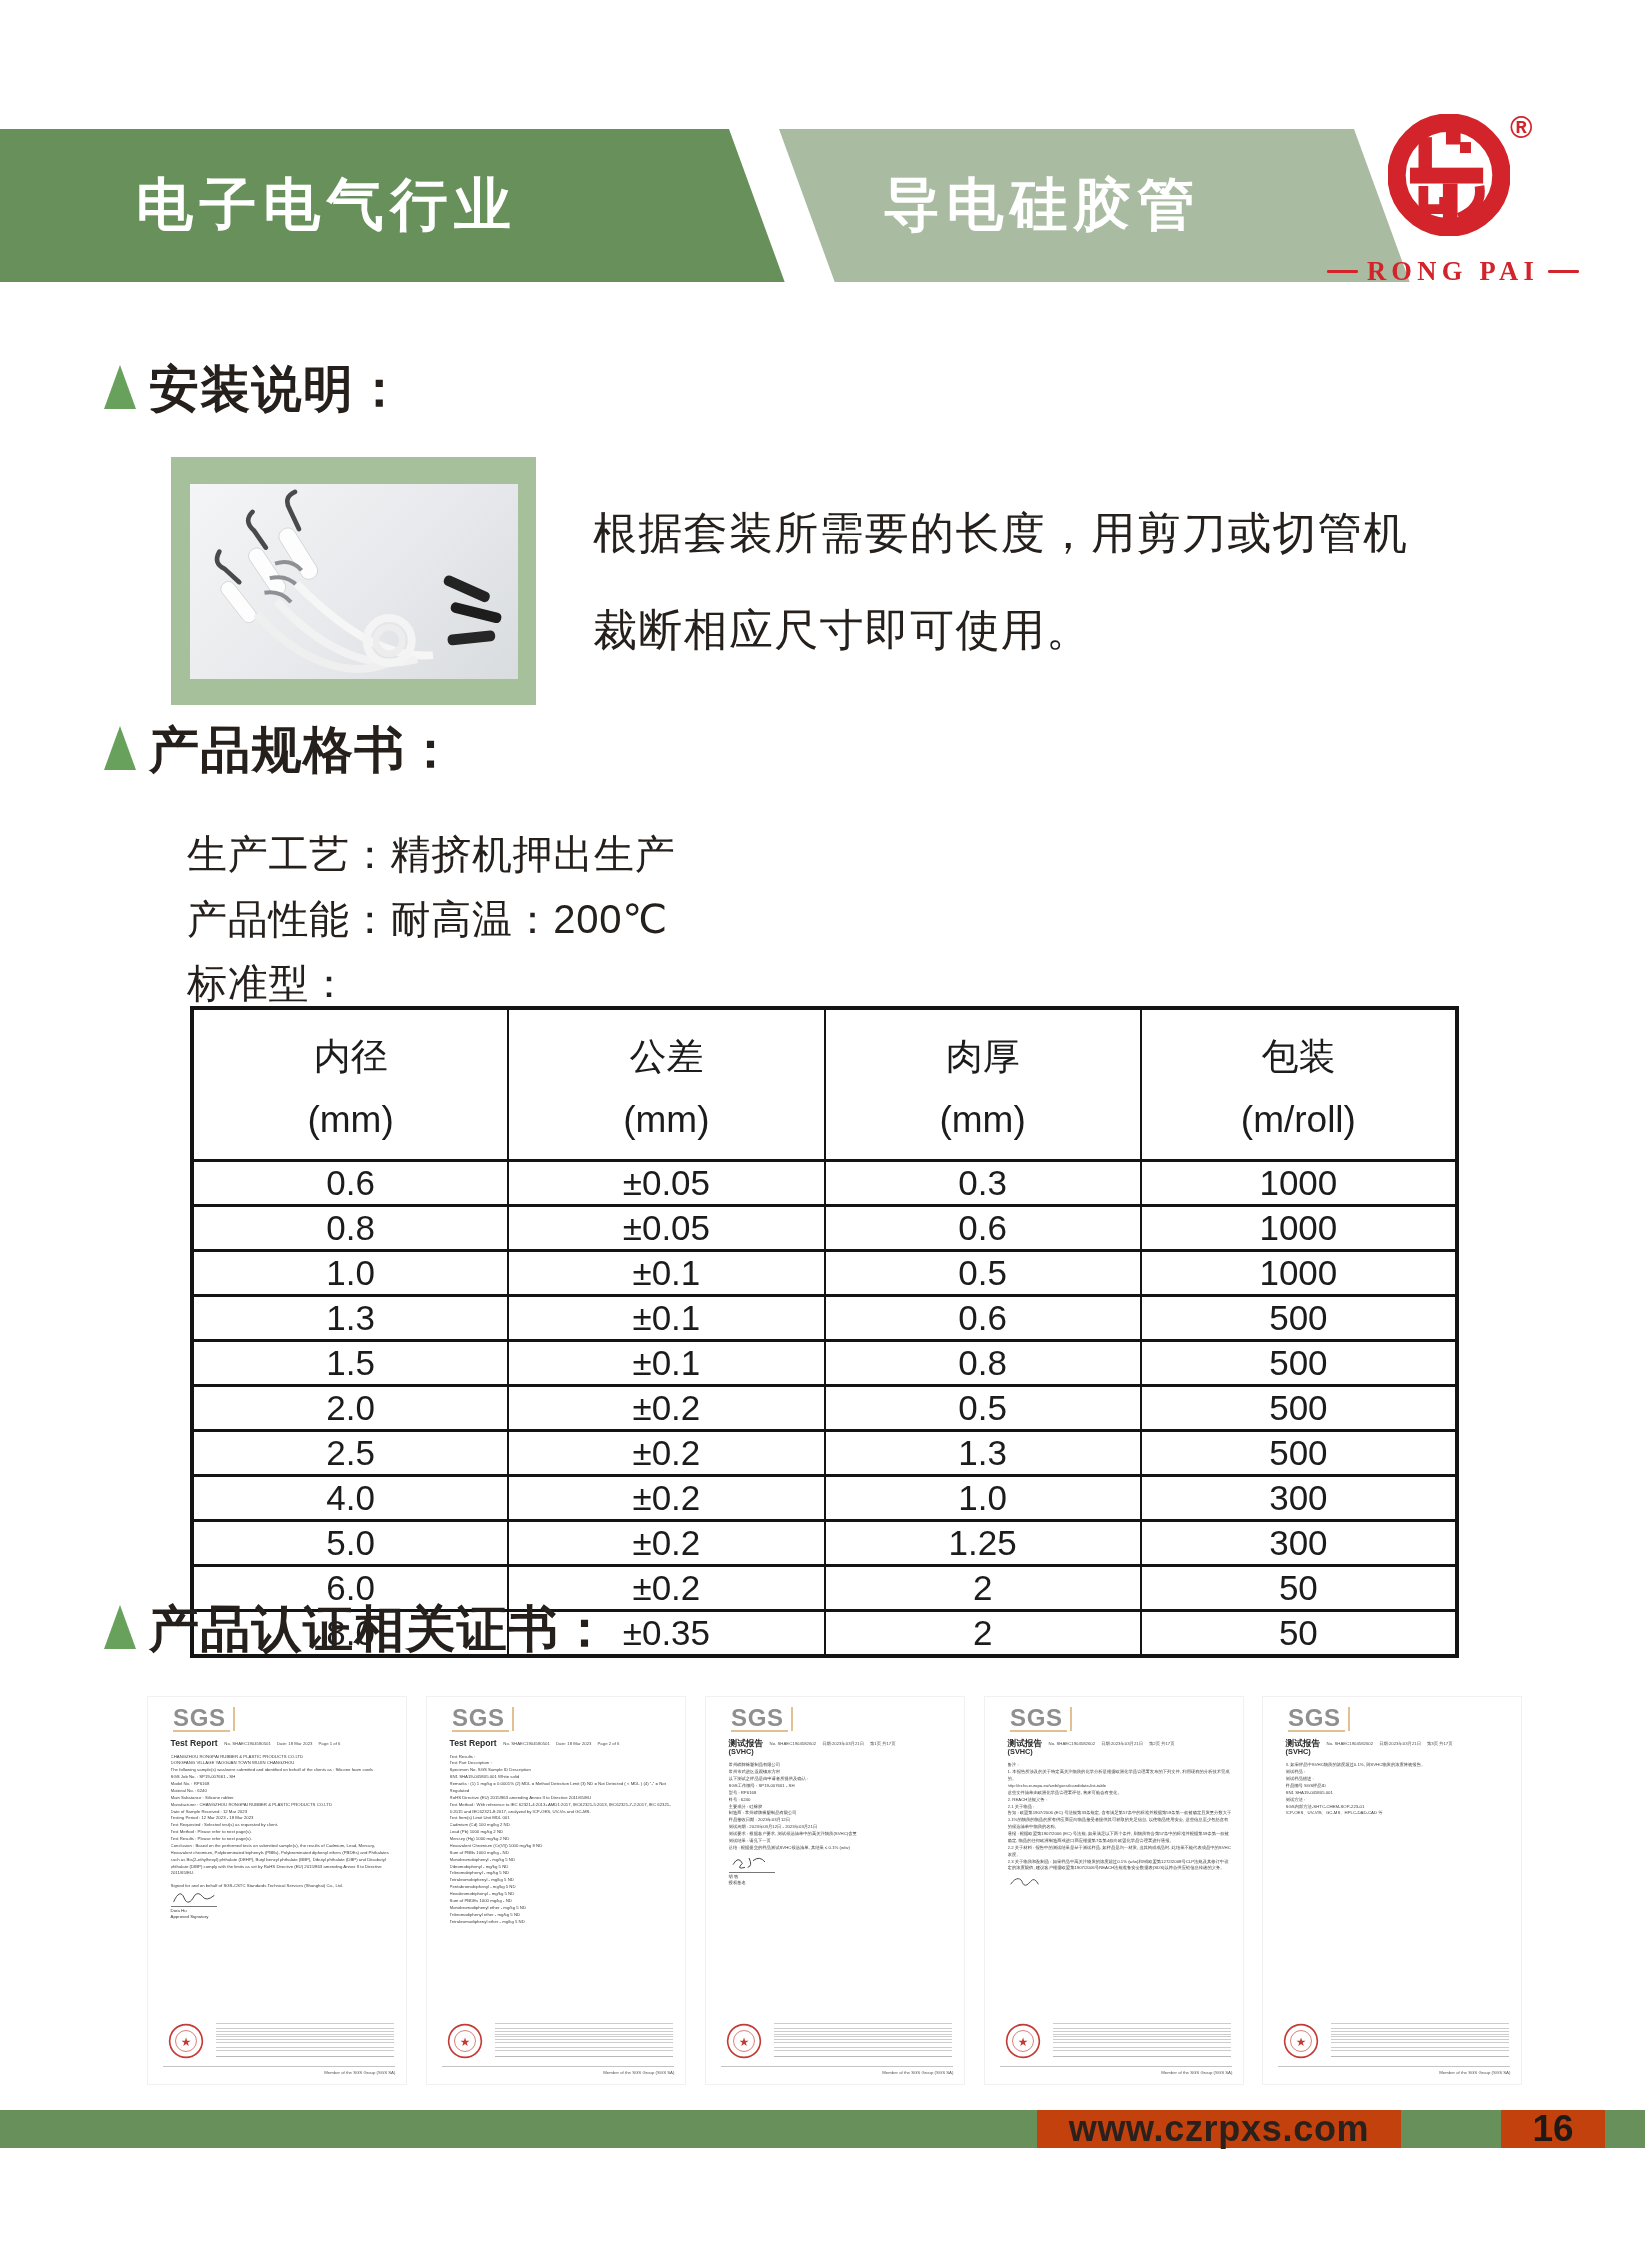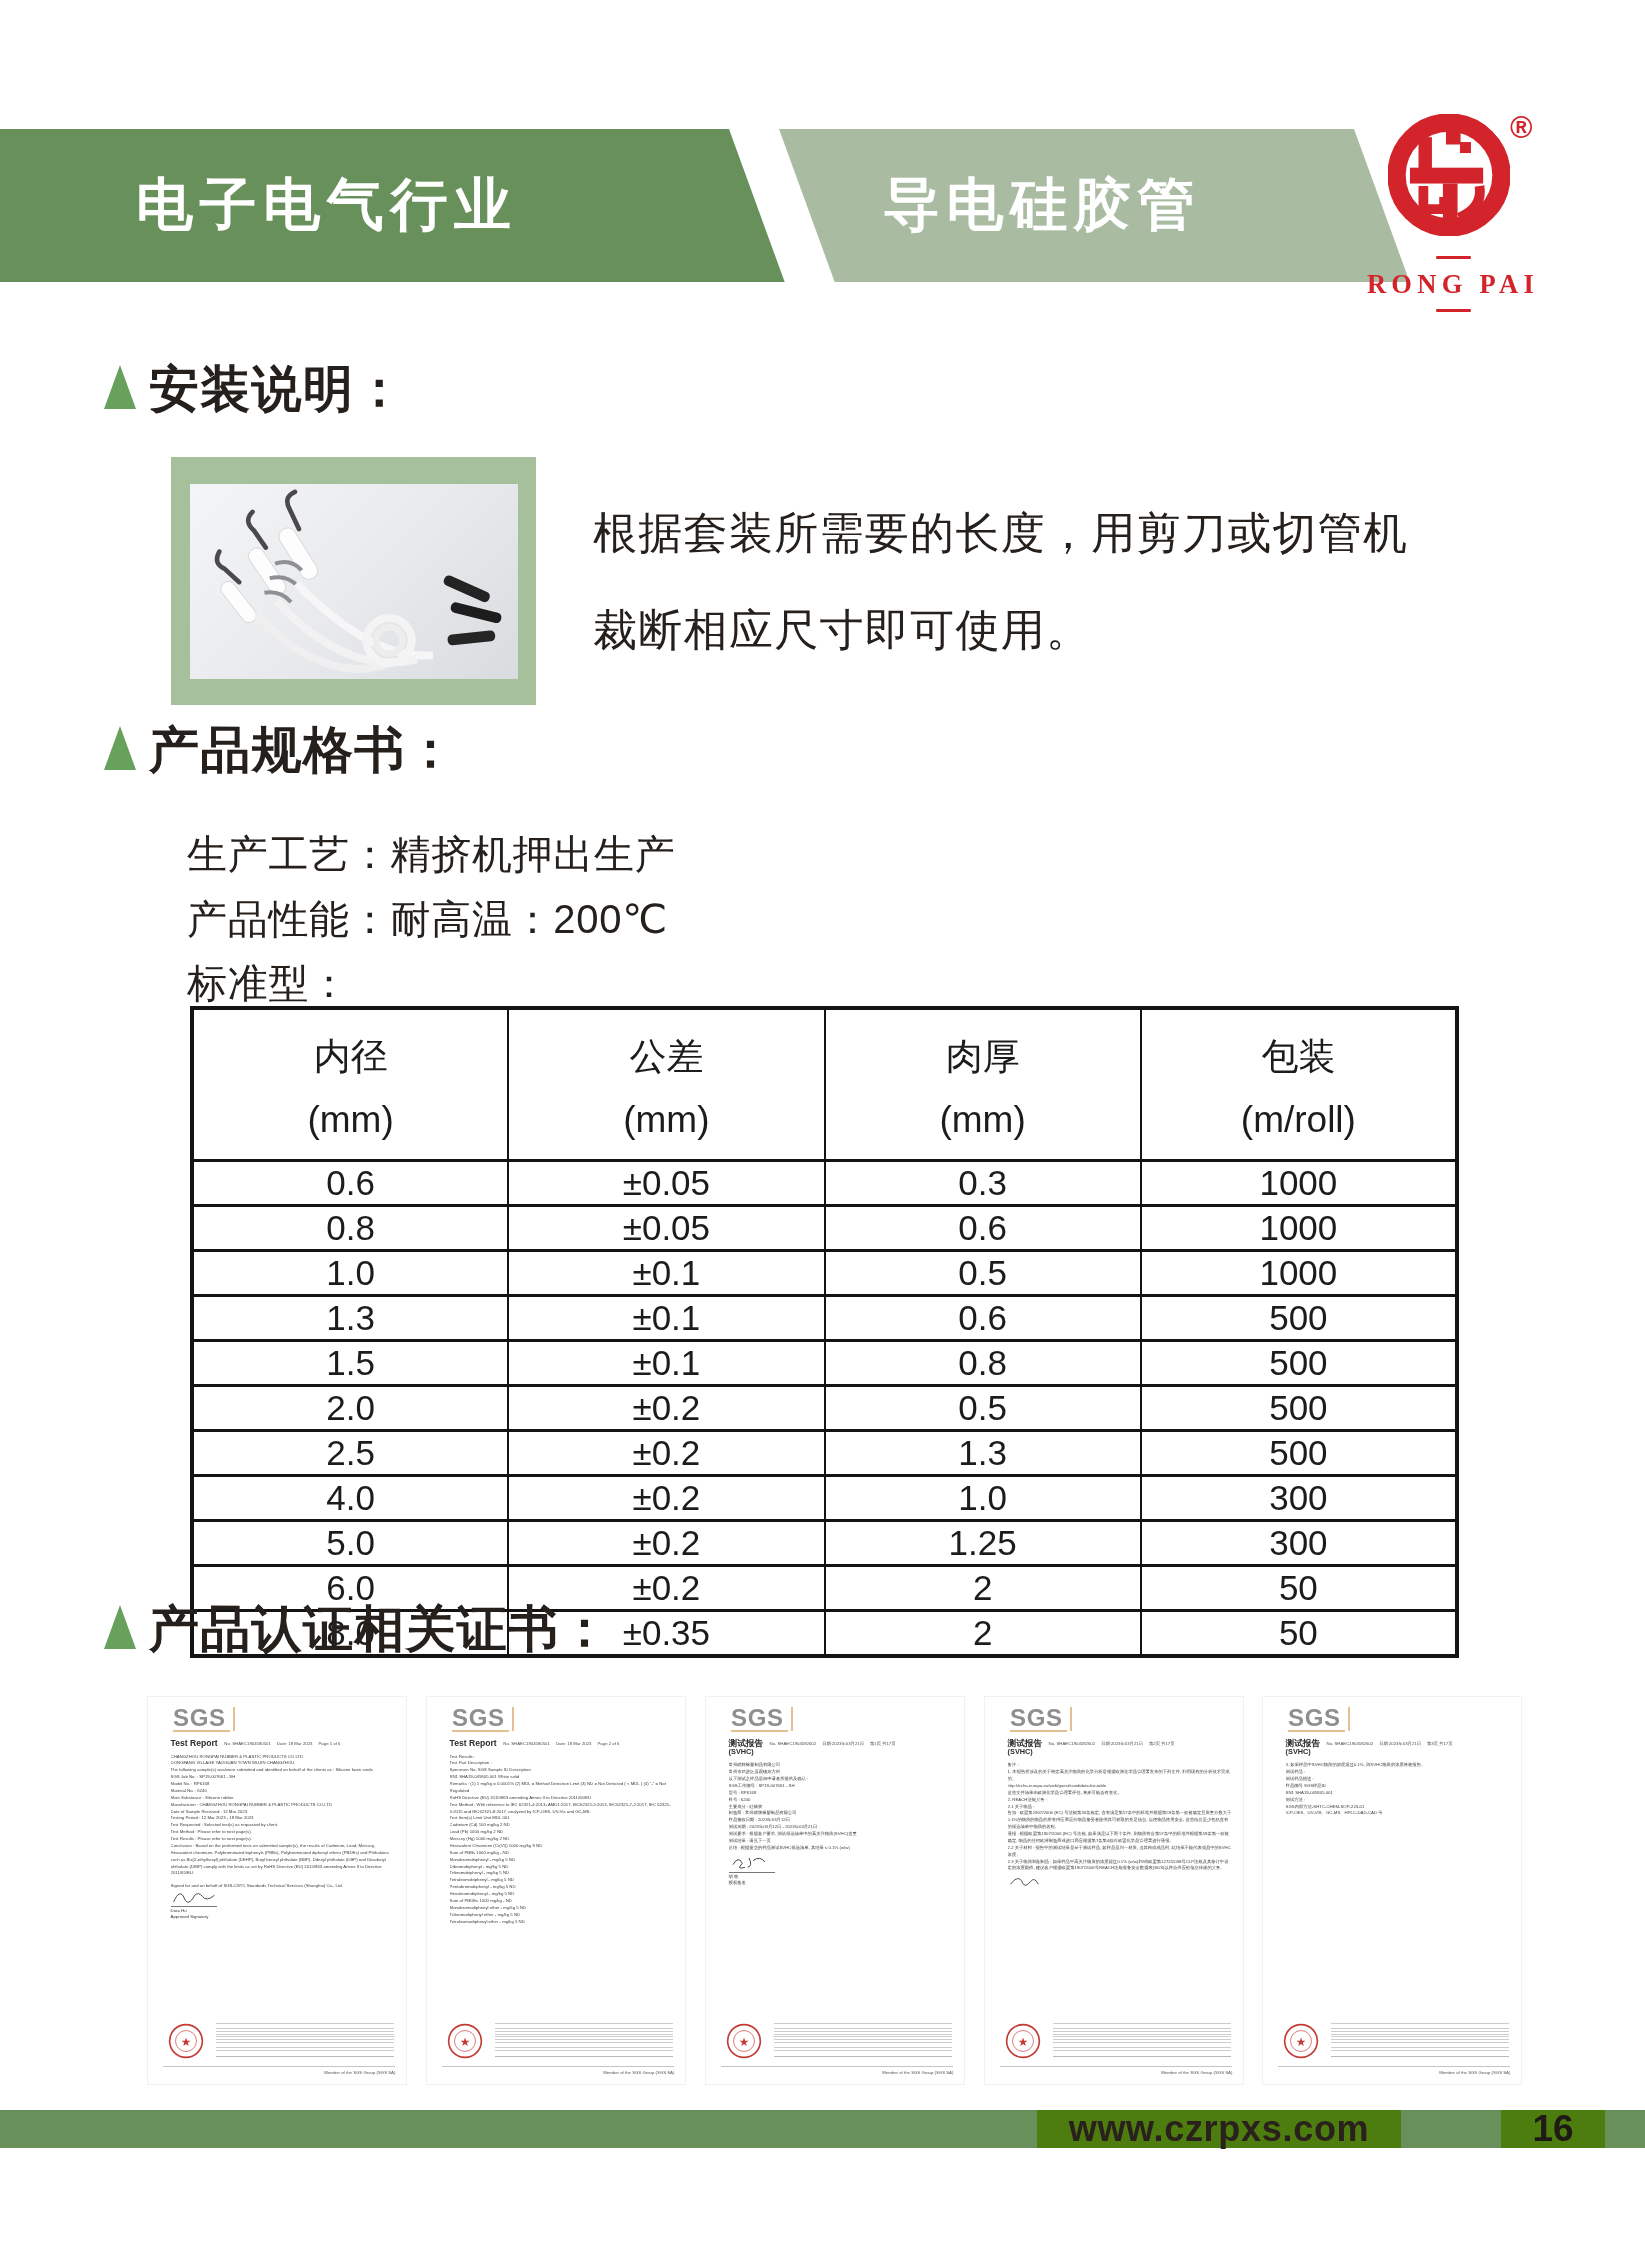--- a/index.html
+++ b/index.html
@@ -13,21 +13,21 @@
   .banner.light{left:779px;width:575px;background:#a9bba1;}
   .banner-text{position:absolute;font-weight:700;color:#fff;font-size:57px;letter-spacing:6.6px;white-space:nowrap;}
   .banner-text.l{left:136px;top:38px;}
   .banner-text.r{left:883px;top:38px;}
 
   
   .logo{position:absolute;left:1327px;top:106px;width:252px;height:219px;}
   .logo-emblem{position:absolute;left:61px;top:8px;width:122px;height:122px;}
   .logo-reg{position:absolute;left:183px;top:4px;font-size:30.5px;font-weight:700;color:#d2242a;}
   .logo-name{position:absolute;left:0;top:150px;width:252px;display:flex;align-items:center;justify-content:center;gap:9.3px;
-             color:#d2242a;font-family:"Liberation Serif","DejaVu Serif",serif;font-weight:700;font-size:26.5px;letter-spacing:5.3px;white-space:nowrap;flex-direction:column;}
+             color:#d2242a;font-family:"Liberation Serif","DejaVu Serif",serif;font-weight:700;font-size:26.5px;letter-spacing:5.3px;white-space:nowrap;}
   .logo-dash{display:inline-block;width:35px;height:3.3px;background:#d2242a;border-radius:1.3px;}
 
   
   .tri{position:absolute;width:0;height:0;border-left:16.6px solid transparent;border-right:16.6px solid transparent;border-bottom:44px solid #68a15c;}
   .sec-title{position:absolute;font-size:50px;font-weight:700;color:#26201d;letter-spacing:1.3px;white-space:nowrap;}
 
   
   .photo-frame{position:absolute;left:171px;top:457px;width:365px;height:248px;background:#a6c09c;}
   .photo{position:absolute;left:18.6px;top:26.5px;width:328px;height:195px;background:linear-gradient(135deg,#f4f5f6 0%,#e7e9ec 55%,#d9dcdf 100%);}
   .desc{position:absolute;font-size:44px;color:#26201d;letter-spacing:1.3px;white-space:nowrap;}
@@ -67,21 +67,21 @@
   .cert-bottom::after{content:"";position:absolute;left:0;right:0;bottom:-2.7px;border-bottom:0.7px solid #c4c4c4;}
   .seal{position:absolute;left:4px;top:0;}
   .fineprint{position:absolute;left:53px;right:1.3px;top:1.3px;height:30.5px;opacity:.5;
              background:repeating-linear-gradient(to bottom,#9a9a9a 0 0.7px,transparent 0.7px 2.7px);}
   .addrline{position:absolute;left:53px;right:1.3px;top:34px;height:5.3px;opacity:.6;
             background:repeating-linear-gradient(to bottom,#8a8a8a 0 0.7px,transparent 0.7px 2.7px);}
   .member{position:absolute;right:0;bottom:-10.6px;font-size:4.3px;color:#555;}
 
   
   .footer-bar{position:absolute;left:0;top:2110px;width:1646px;height:38px;background:#67905b;}
-  .footer-win{position:absolute;top:2110px;height:38px;background:#4d7c0f;display:flex;align-items:center;justify-content:center;}
+  .footer-win{position:absolute;top:2110px;height:38px;background:#c2410c;display:flex;align-items:center;justify-content:center;}
   .fw1{left:1037px;width:364px;}
   .fw2{left:1501px;width:104px;}
   .site{font-size:36px;font-weight:700;color:#2a211c;letter-spacing:0.7px;}
   .pageno{font-size:37px;font-weight:700;color:#1f1a16;}
 </style>
 </head>
 <body>
 
 <div id="page">
 

